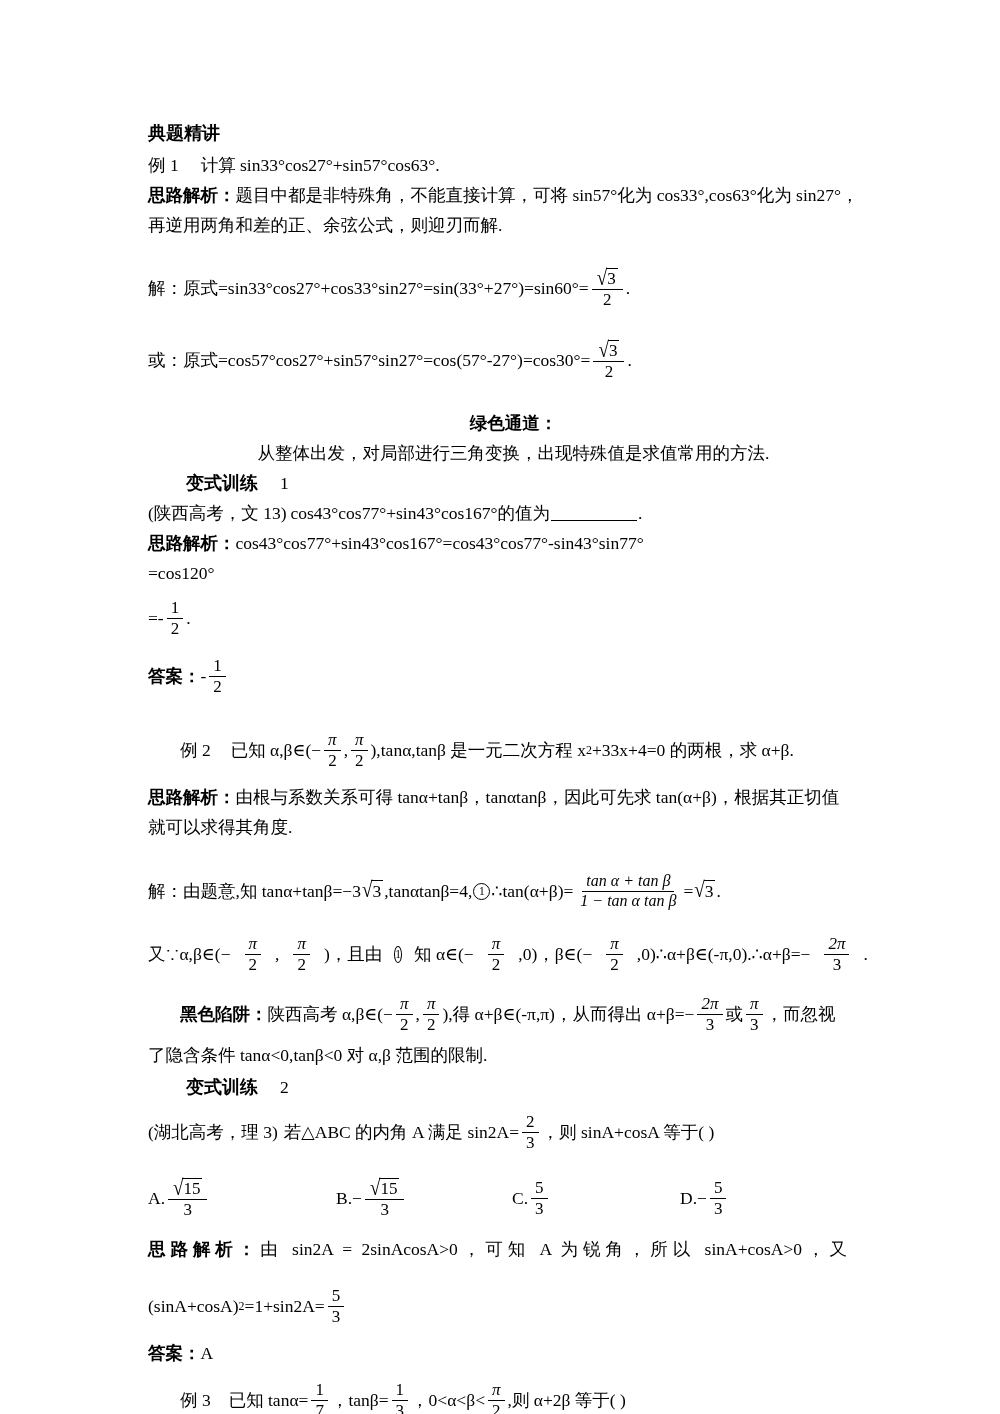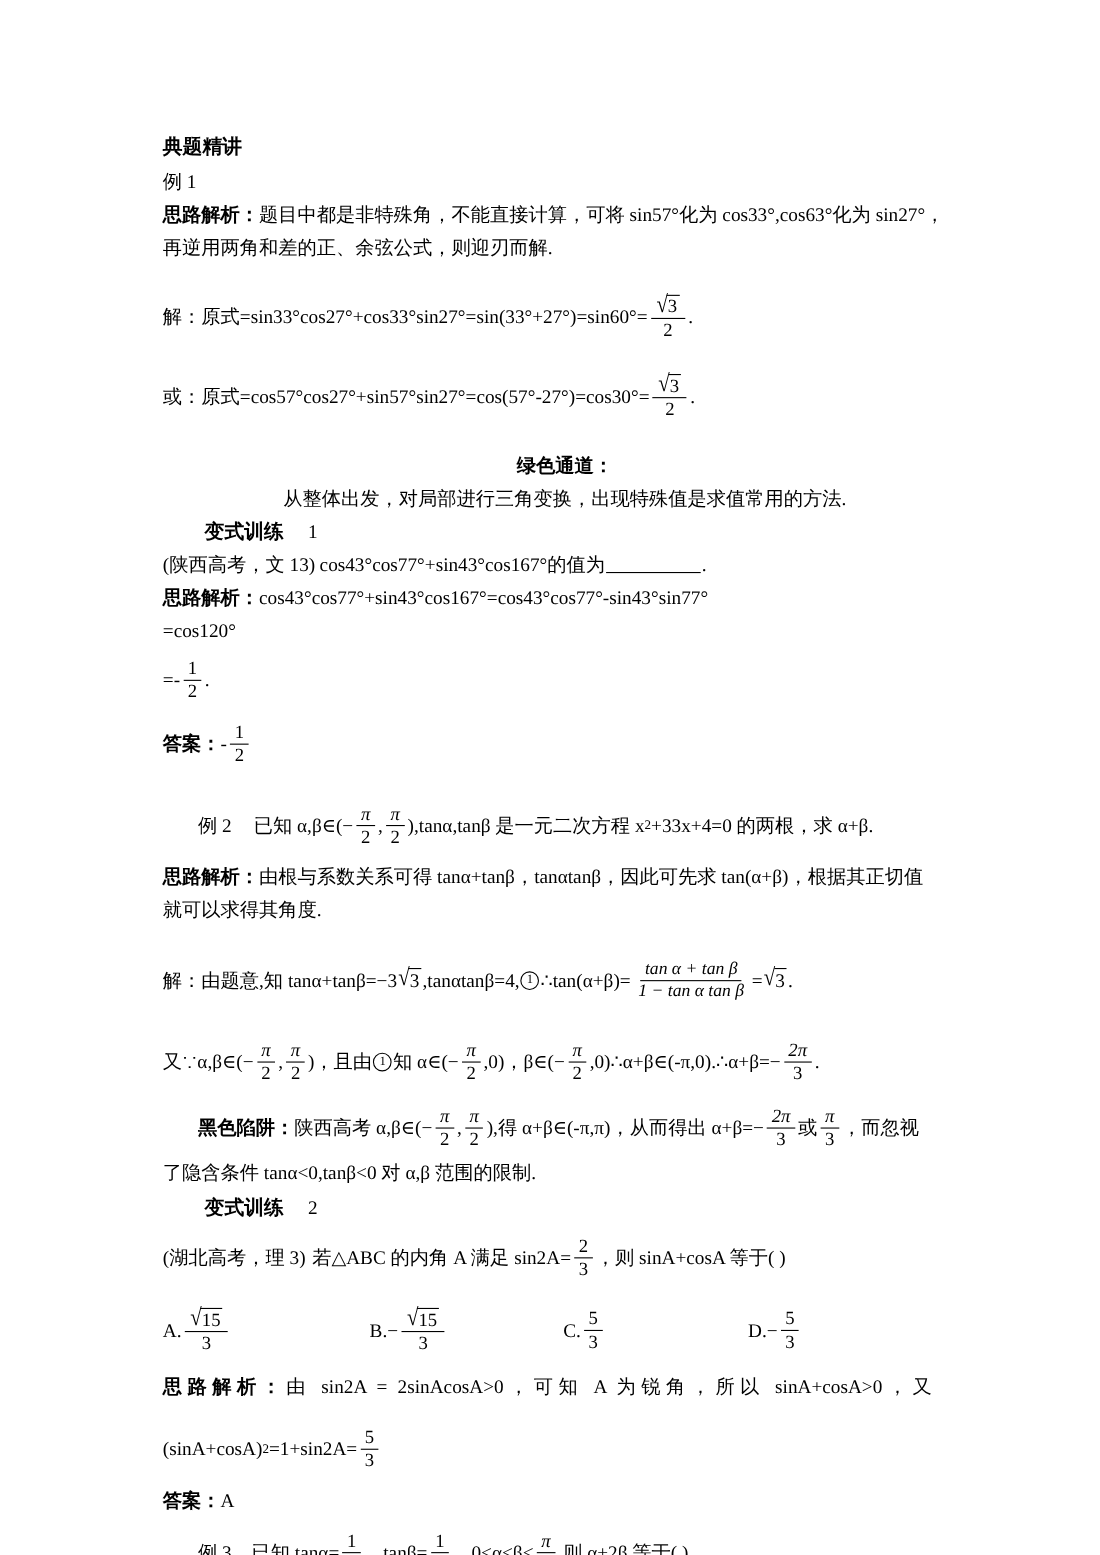--- a/index.html
+++ b/index.html
@@ -128,20 +128,21 @@
 
 <div class="page">
 
   <div class="line b" style="font-size:18px;">
     <span>典题精讲</span>
   </div>
 
   <div class="line" style="margin-top:2px;">
     <span>例 1</span>
     <span style="width:22px;"></span>
+    <span>计算 sin33°cos27°+sin57°cos63°.</span>
   </div>
 
   <div class="line">
     <span class="b">思路解析：</span>
     <span>题目中都是非特殊角，不能直接计算，可将 sin57°化为 cos33°,cos63°化为 sin27°，</span>
   </div>
   <div class="line">
     <span>再逆用两角和差的正、余弦公式，则迎刃而解.</span>
   </div>
 
@@ -259,21 +260,21 @@
       <span class="den ital">1 − tan α tan β</span>
     </span>
     <span>=</span>
     <span class="sqrt">
         <span class="radical">√</span>
         <span class="rad-body">3</span>
       </span>
     <span>.</span>
   </div>
 
-  <div class="line tall" style="margin-top:19px;">
+  <div class="line tall" style="margin-top:8px;gap:11px;">
     <span>又∵α,β∈(−</span>
     <span class="frac">
       <span class="num ital">π</span>
       <span class="den">2</span>
     </span>
     <span>,</span>
     <span class="frac">
       <span class="num ital">π</span>
       <span class="den">2</span>
     </span>

